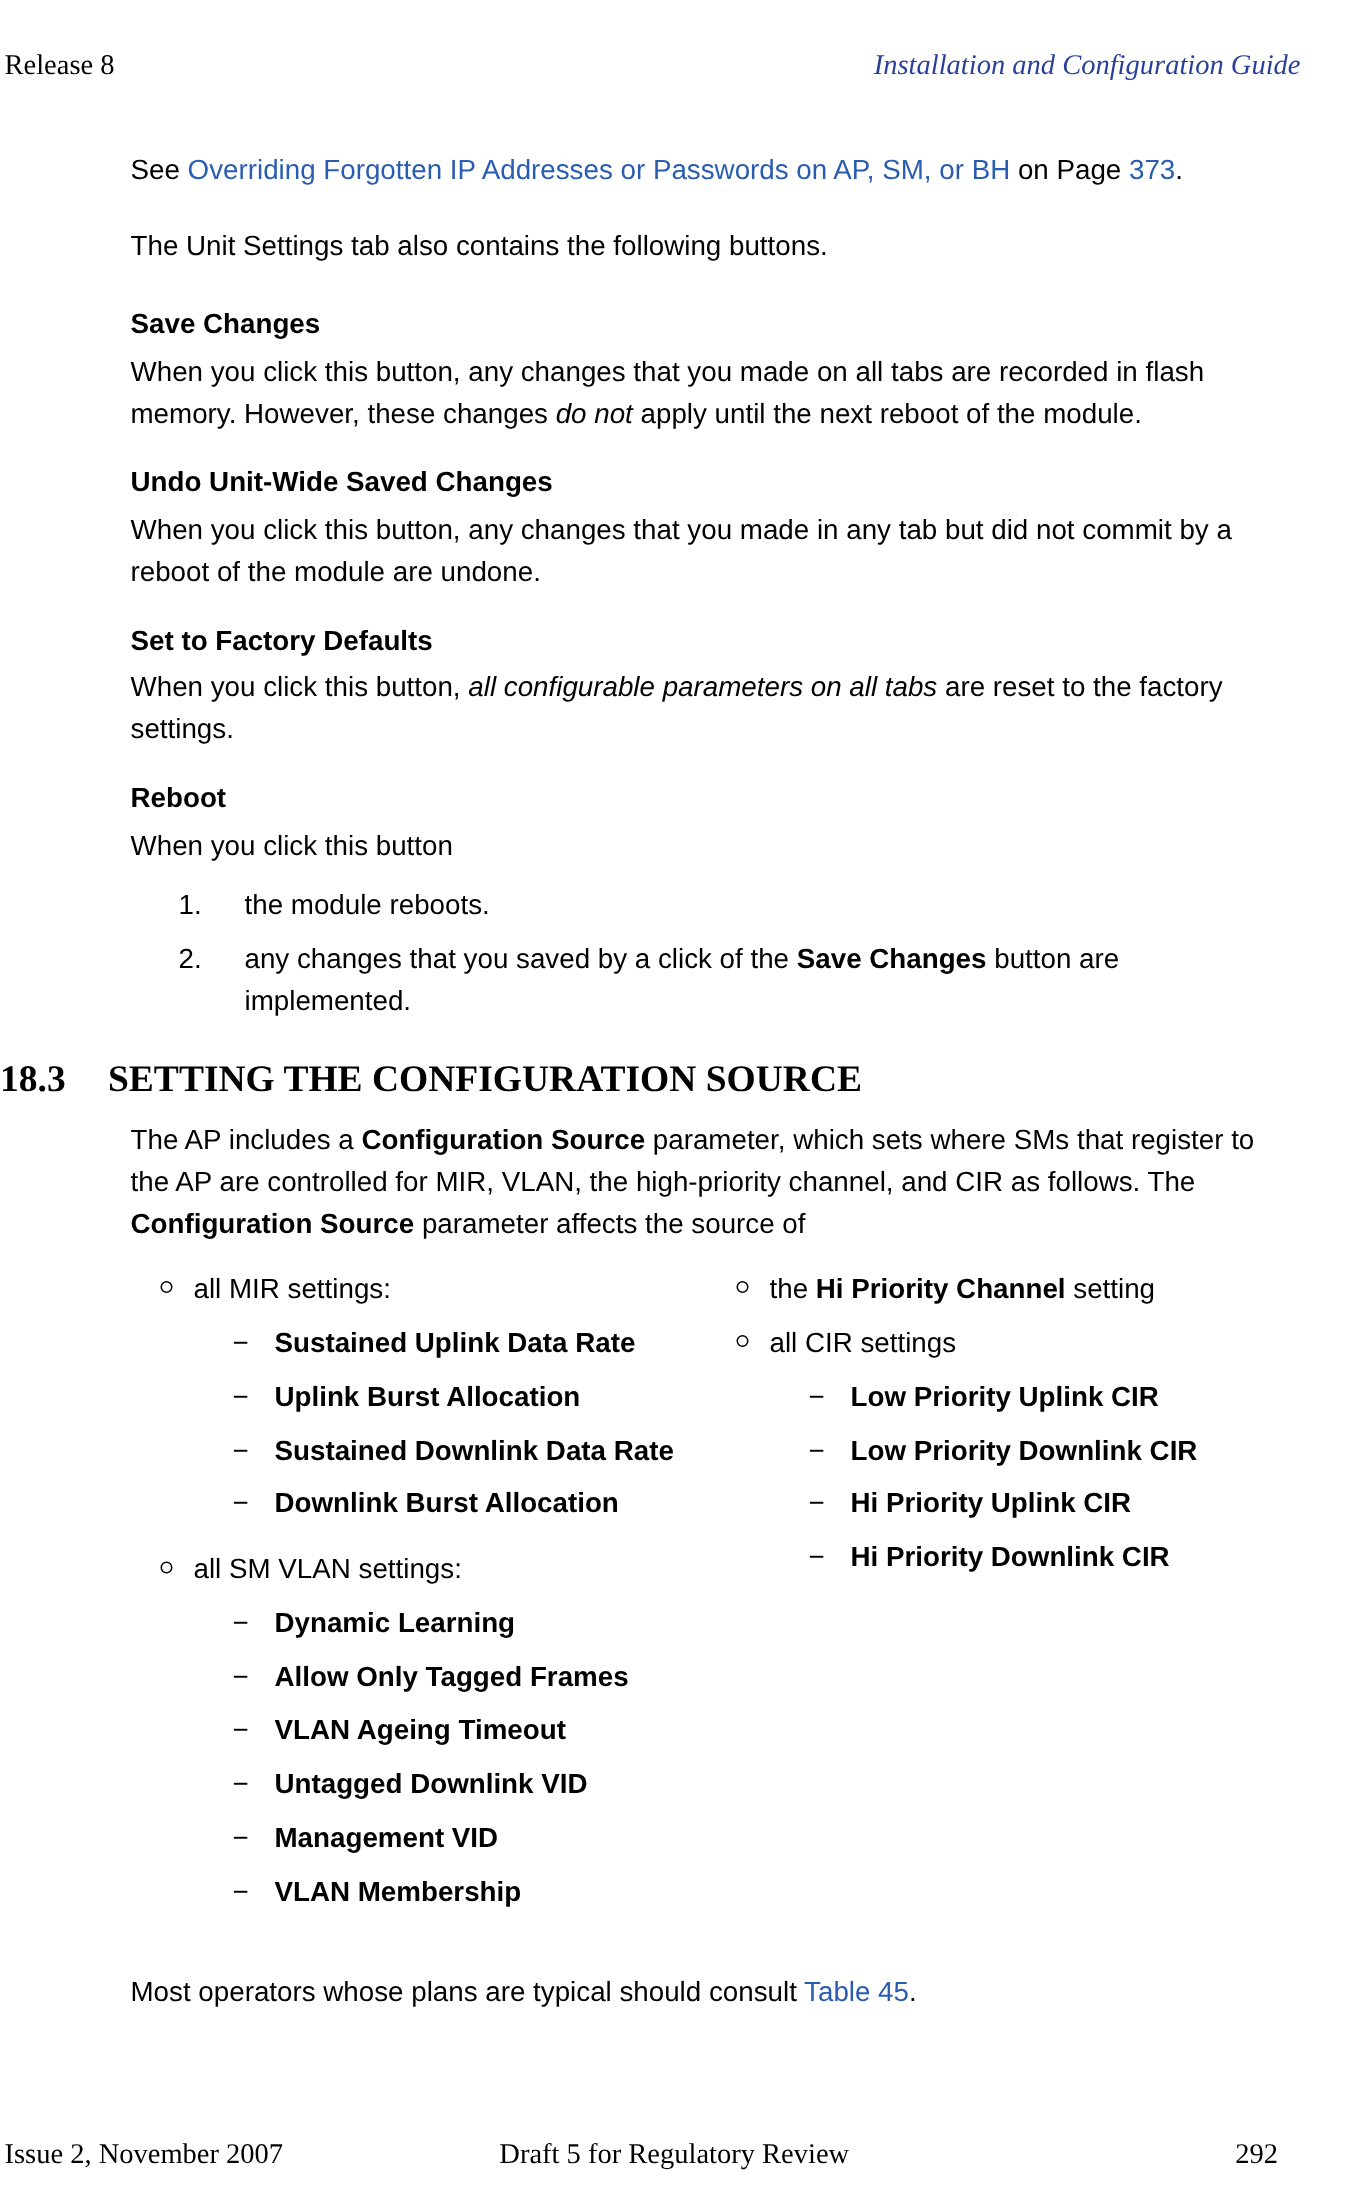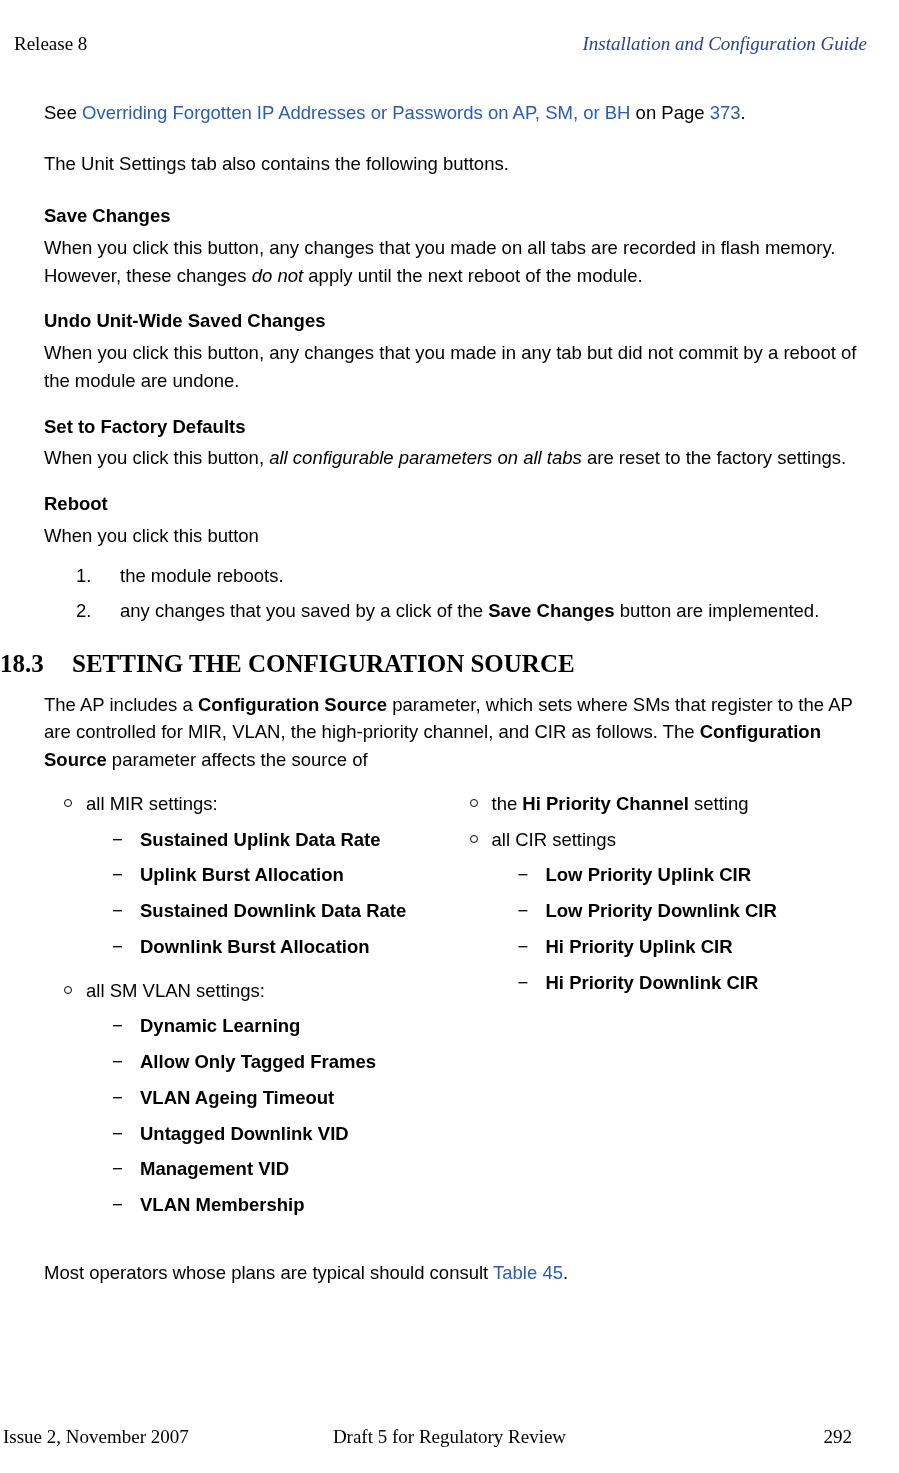--- a/index.html
+++ b/index.html
@@ -17,29 +17,30 @@
     }
     .header {
       display: flex;
       justify-content: space-between;
       margin-bottom: 40px;
       font-family: "Palatino Linotype", "Book Antiqua", Palatino, serif;
       font-size: 19px;
     }
     .header-left {
       color: #000;
-      padding-left: 14px;
+      padding-left: 3px;
     }
     .header-right {
       color: #2a3f99;
       font-style: italic;
     }
     .content-indent {
       padding-left: 44px;
       padding-right: 8px;
+      margin-left: 43px;
     }
     .para {
       margin-bottom: 24px;
     }
     .link-text {
       color: #2a5db0;
     }
     .bold {
       font-weight: bold;
     }

